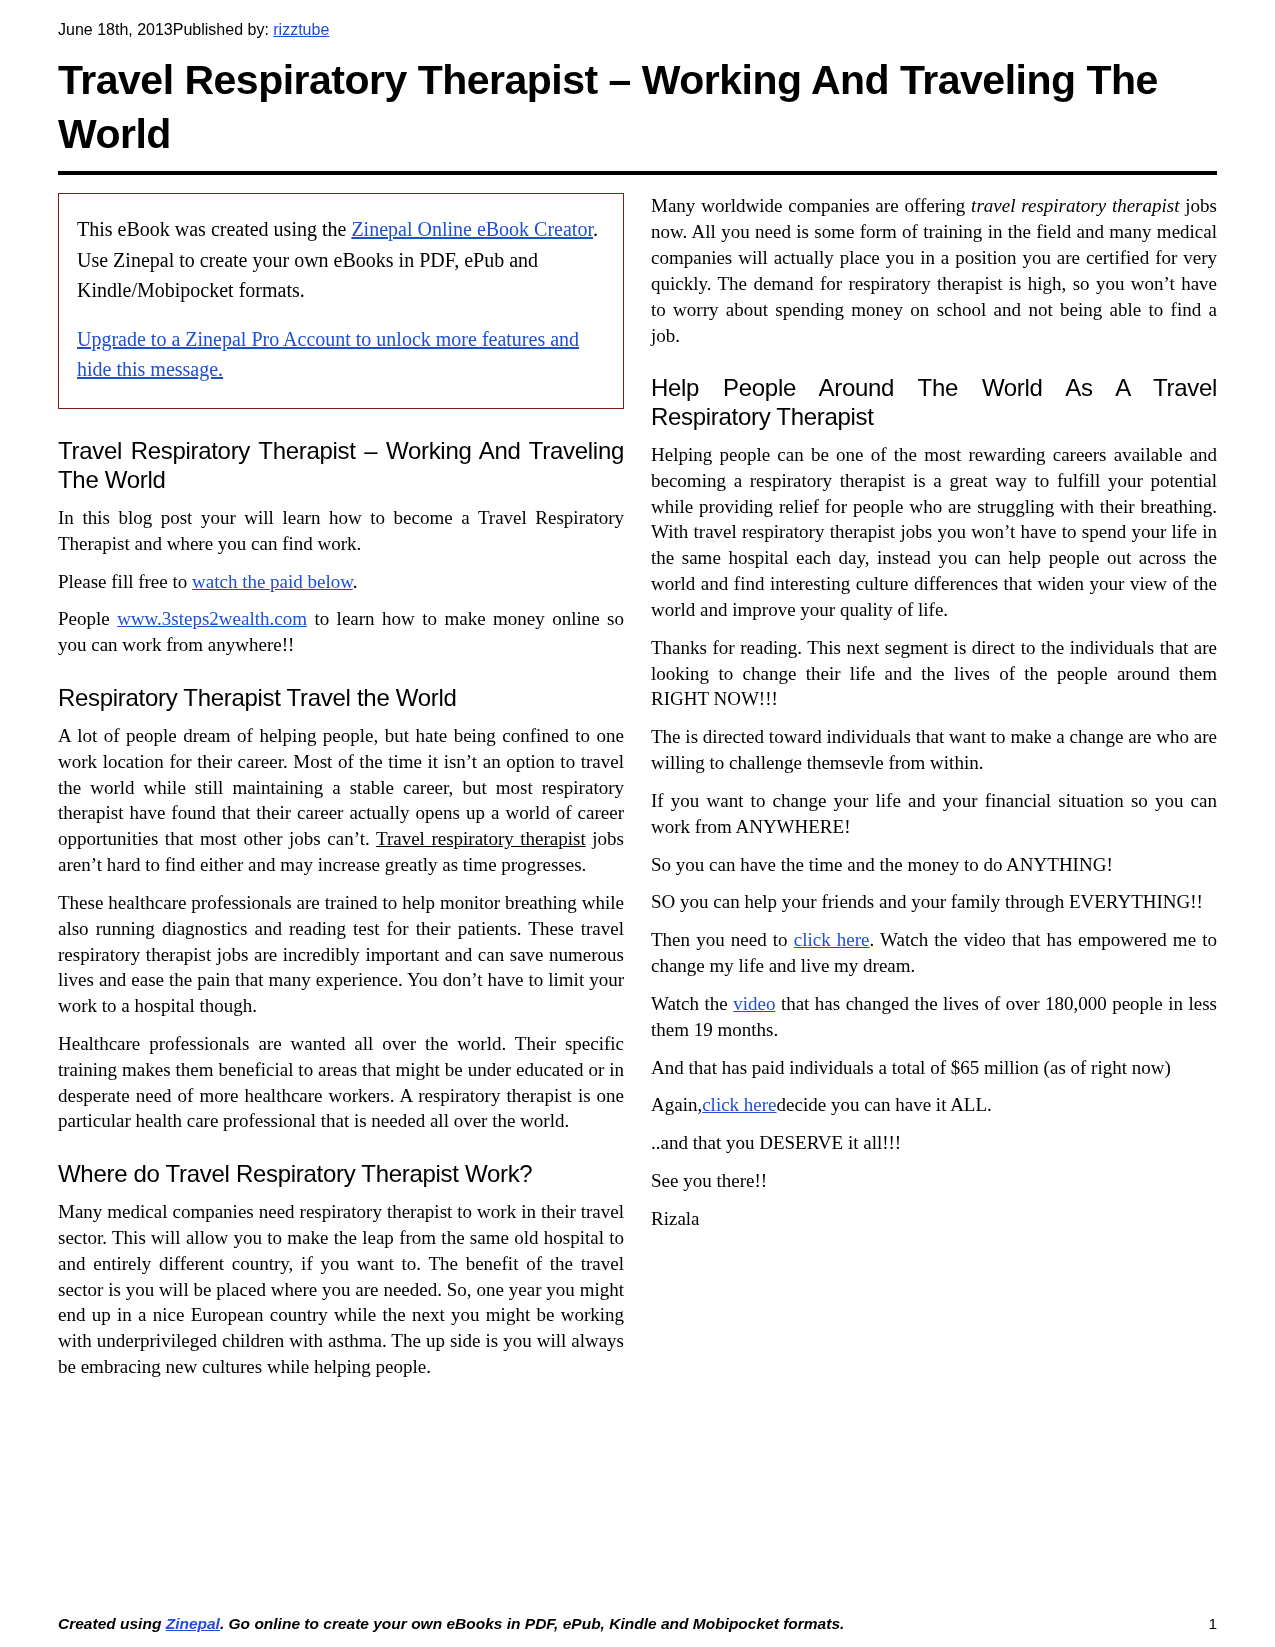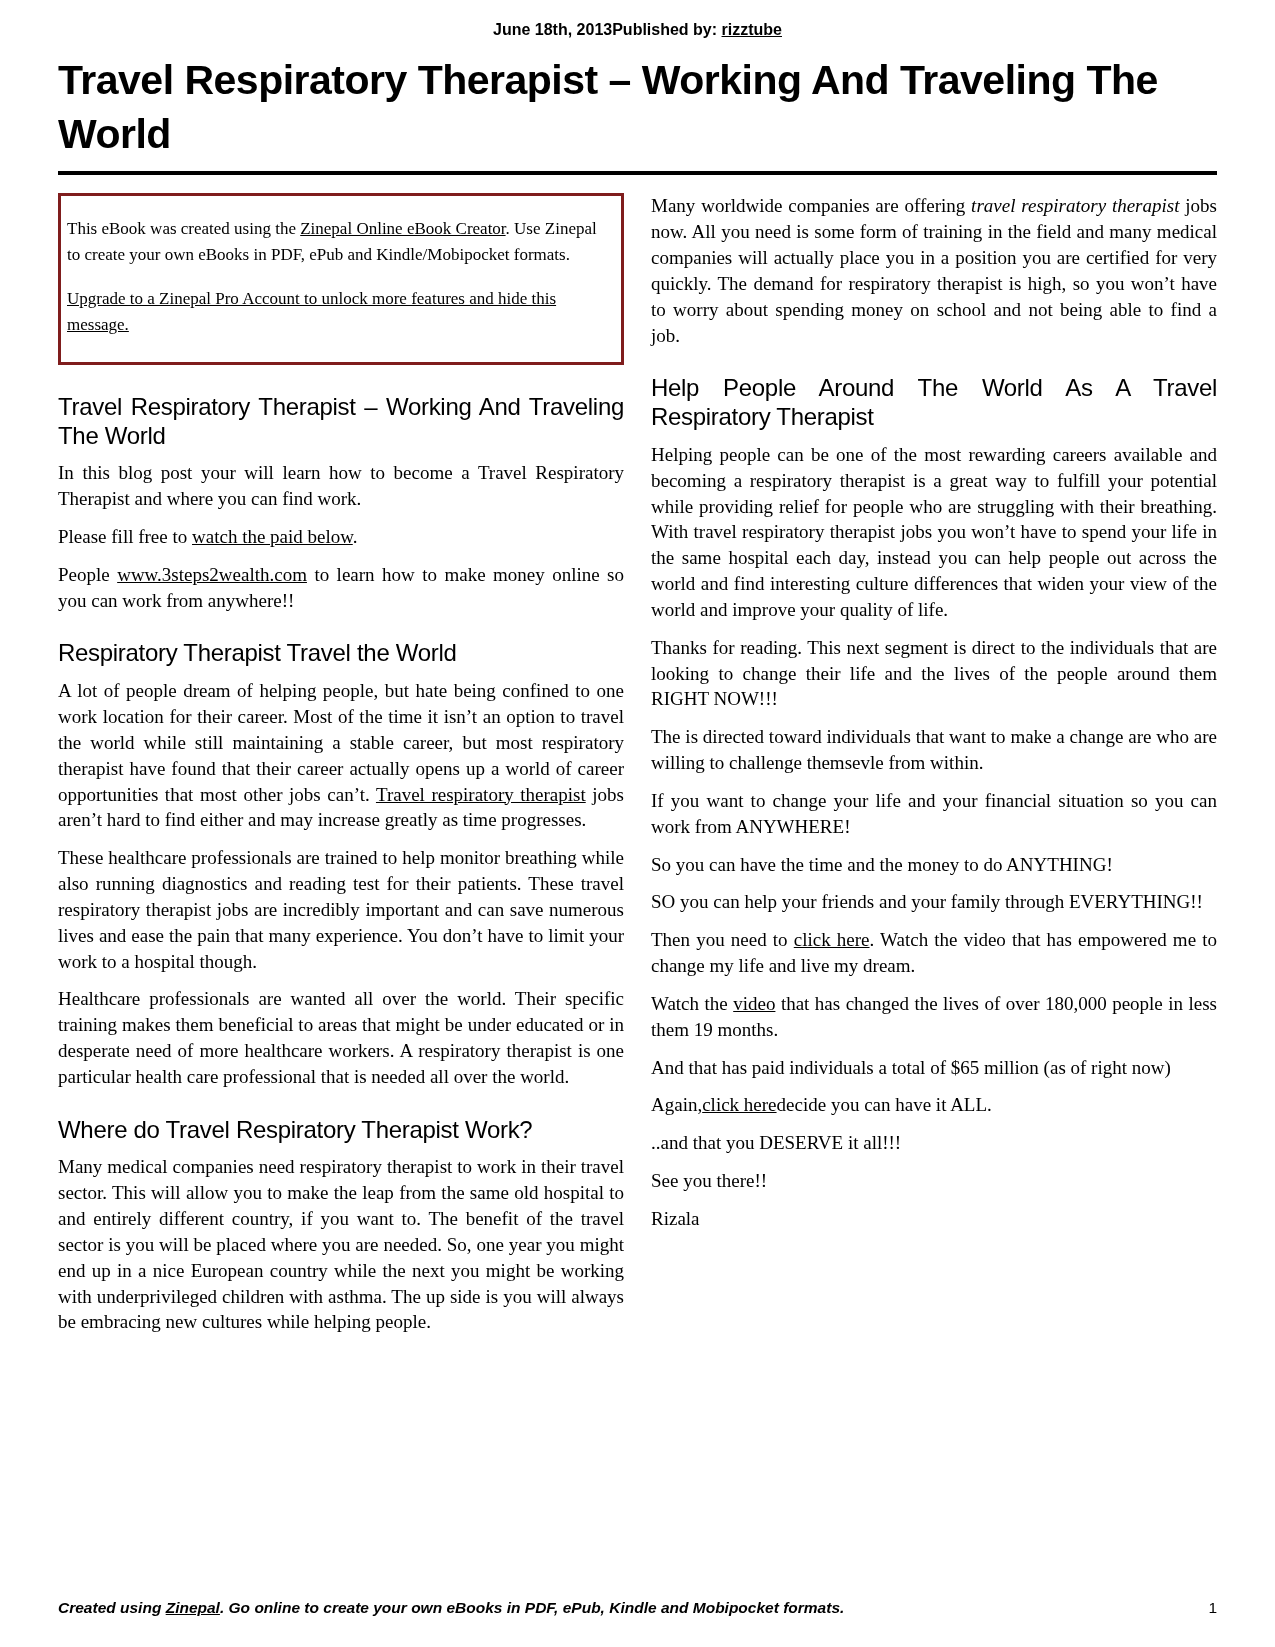--- a/index.html
+++ b/index.html
@@ -7,44 +7,44 @@
     position:relative;
     width:1275px;height:1647px;
     background:#ffffff;
     box-sizing:border-box;
     padding:20px 58px 0 58px;
     font-family:"Liberation Serif", serif;
     color:#000;
     overflow:hidden;
   }
   .topbar{
-    display:flex;justify-content:center;align-items:flex-start;
+    display:flex;justify-content:flex-start;align-items:flex-start;
     font-family:"Liberation Sans", sans-serif;
-    font-size:16px;line-height:1.2;font-weight:bold;
+    font-size:16px;line-height:1.2;
   }
-  a, .link{color:#000000;text-decoration:underline;cursor:pointer;}
+  a, .link{color:#1d4ed8;text-decoration:underline;cursor:pointer;}
   .page-title{
     font-family:"Liberation Sans", sans-serif;
     font-weight:bold;
     font-size:41px;
     line-height:1.32;
     margin:14px 0 10px 0;
     letter-spacing:-0.5px;
   }
   .title-rule{
     border:none;border-top:4px solid #000;
     margin:6px 0 16px 0;
   }
   .cols{display:flex;gap:27px;}
   .col{width:567px;}
   .notice-box{
-    border:3px solid #7f1d1d;
-    padding:20px 22px 24px 6px;
+    border:1px solid #7f1d1d;
+    padding:20px 22px 24px 18px;
     margin:2px 0 28px 0;
-    font-size:17px;line-height:1.52;
+    font-size:20px;line-height:1.52;
   }
   .notice-box p{margin:0 0 18px 0;}
   .notice-box p:last-child{margin-bottom:0;}
   h2.sec{
     font-family:"Liberation Sans", sans-serif;
     font-weight:normal;
     font-size:24px;
     line-height:1.2;
     text-align:justify;
     margin:26px 0 10px 0;
@@ -53,21 +53,21 @@
   .col p.body{
     font-size:19px;
     line-height:1.36;
     text-align:justify;
     margin:0 0 12px 0;
   }
   .ital{font-style:italic;}
   .u-black{color:#000;text-decoration:underline;}
   .footer{
     position:absolute;
-    left:58px;right:58px;bottom:30px;
+    left:58px;right:58px;bottom:14px;
     display:flex;justify-content:space-between;align-items:baseline;
     font-family:"Liberation Sans", sans-serif;
     font-size:15.5px;
   }
   .footer .credit{font-weight:bold;font-style:italic;}
   .footer .credit a{font-weight:bold;font-style:italic;}
   .footer .pgnum{font-weight:normal;font-style:normal;}
 </style>
 </head>
 <body>

